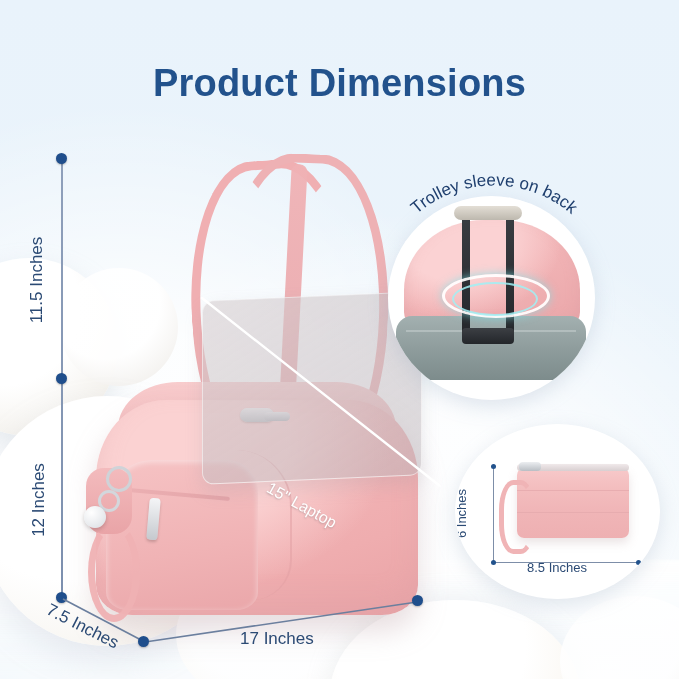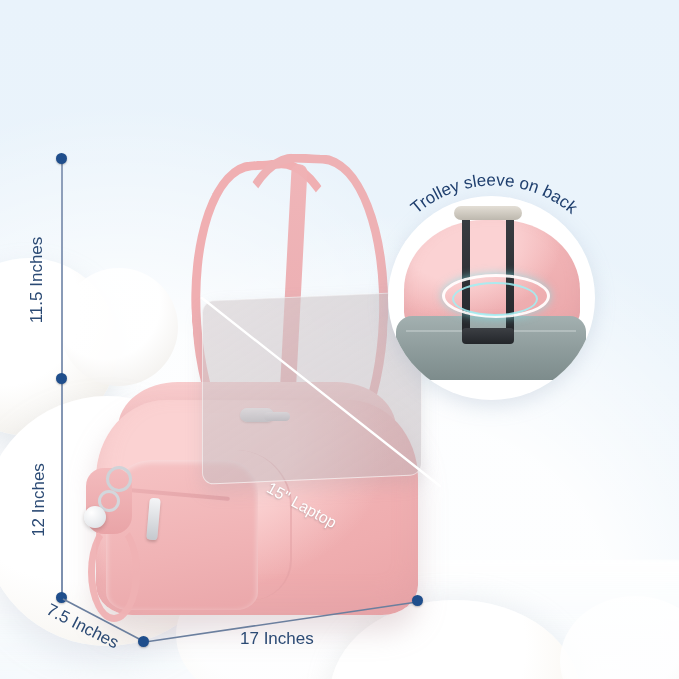--- a/index.html
+++ b/index.html
@@ -189,20 +189,21 @@
 
   <div class="bg-wash"></div>
   <div class="surface"></div>
   <div class="sphere sp1"></div>
   <div class="sphere sp2"></div>
   <div class="sphere sp3"></div>
   <div class="sphere sp6"></div>
   <div class="sphere sp4"></div>
   <div class="sphere sp5"></div>
 
+  <div class="title">Product Dimensions</div>
 
   <div class="bag">
     <div class="handle h1"></div>
     <div class="handle h2"></div>
     <div class="handle-shade"></div>
     <div class="bag-top"></div>
     <div class="bag-body"></div>
     <div class="bag-seam"></div>
     <div class="zip-main">
       <div class="zip-pull"></div>
@@ -255,14 +256,31 @@
     <div class="suitcase"></div>
     <div class="suitcase-line"></div>
     <div class="sc-handle-l"></div>
     <div class="sc-handle-r"></div>
     <div class="sc-handle-top"></div>
     <div class="sc-base"></div>
     <div class="ring-hl"></div>
     <div class="ring-hl2"></div>
   </div>
 
+  <div class="inset inset-bot">
+    <div class="pouch">
+      <div class="pouch-q" style="top:22px"></div>
+      <div class="pouch-q" style="top:44px"></div>
+    </div>
+    <div class="pouch-zip"></div>
+    <div class="pouch-zip-pull"></div>
+    <div class="pouch-strap"></div>
+
+    <div class="mini-line mv"></div>
+    <div class="mini-line mh"></div>
+    <div class="mdot" style="left:36px;top:40px"></div>
+    <div class="mdot" style="left:36px;top:136px"></div>
+    <div class="mdot" style="left:181px;top:136px"></div>
+    <div class="mini-lbl mini-v">6 Inches</div>
+    <div class="mini-lbl mini-h">8.5 Inches</div>
+  </div>
 
 </div>
 
 </body></html>

